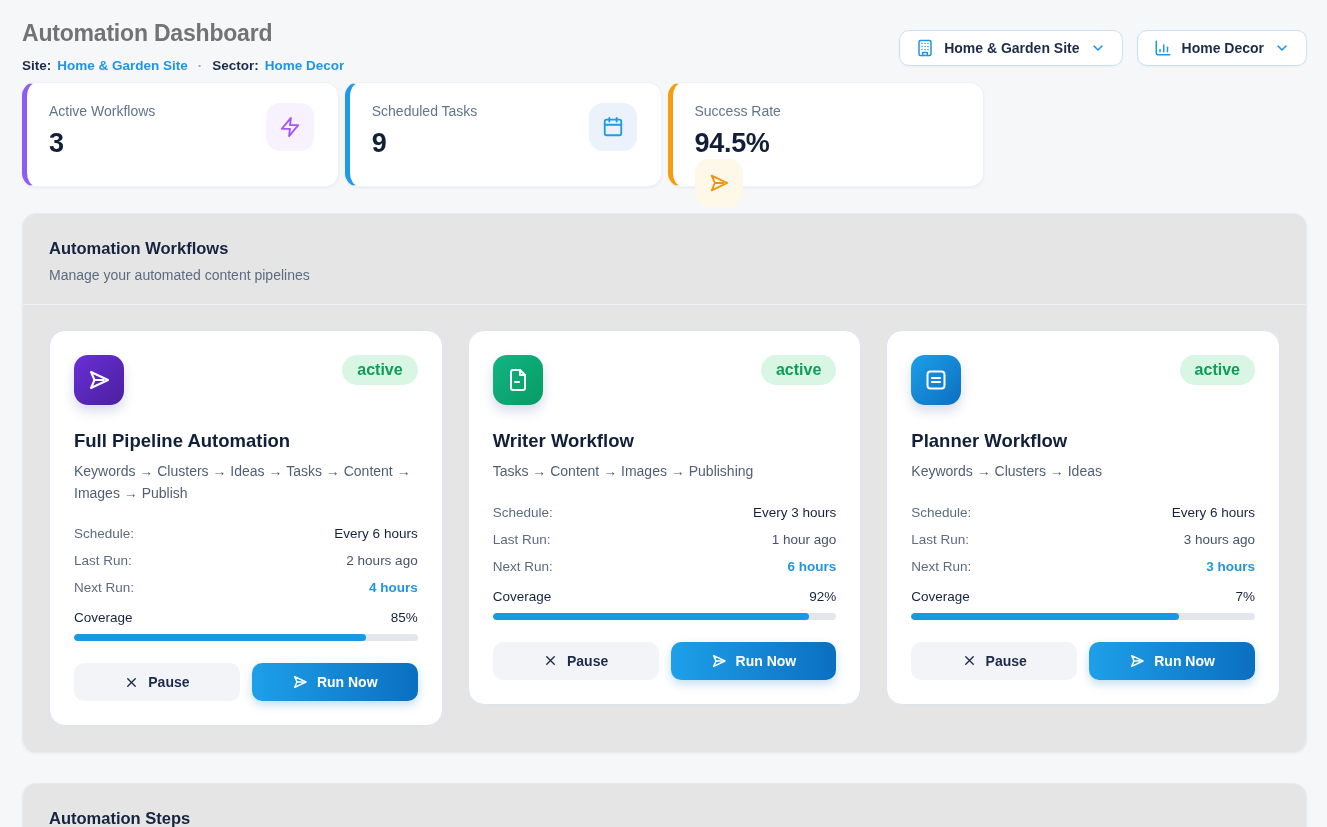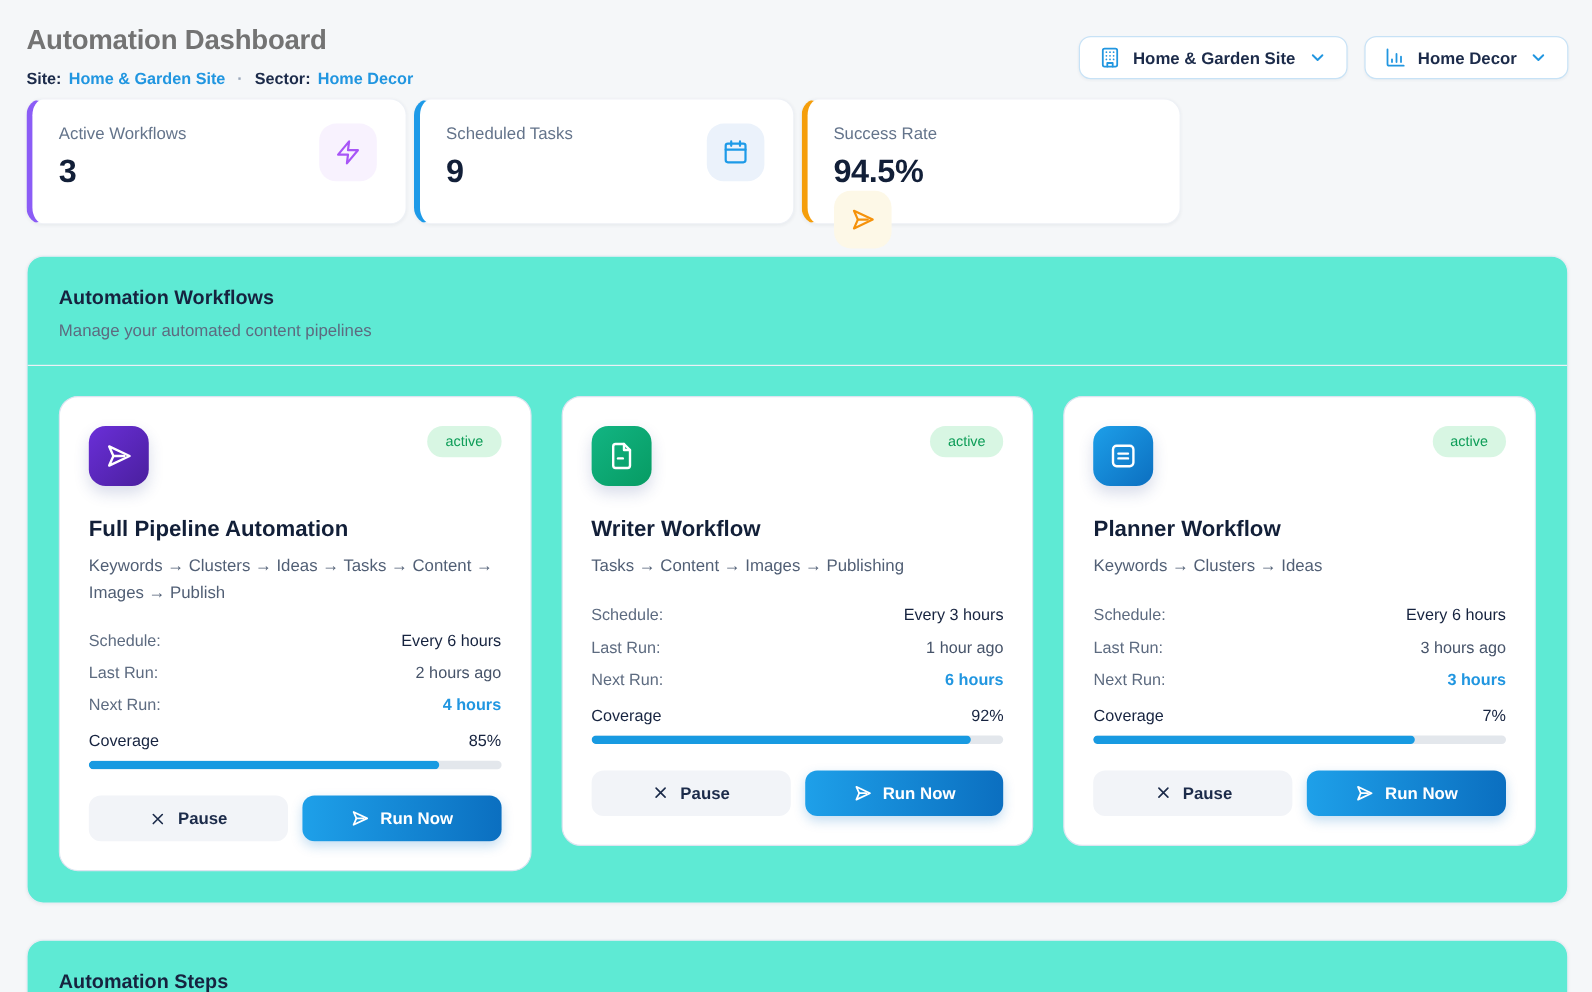--- a/index.html
+++ b/index.html
@@ -34,34 +34,34 @@
     border-radius:14px; height:105px; padding:20px 24px 20px 22px;
     display:flex; justify-content:space-between;
     box-shadow:0 1px 3px rgba(16,30,54,.05);
   }
   .stat-label { font-size:14px; color:#64748b; }
   .stat-value { font-size:27px; font-weight:800; color:#121f38; margin-top:9px; letter-spacing:-0.3px; }
   .stat-icon { width:48px; height:48px; border-radius:14px; display:flex; align-items:center; justify-content:center; flex:none; }
 
   
   .panel {
-    background:#5eead4; border:1px solid #e7ecf3; border-radius:14px; margin-top:26px;
+    background:#e5e5e5; border:1px solid #e7ecf3; border-radius:14px; margin-top:26px;
     box-shadow:0 1px 3px rgba(16,30,54,.04);
   }
   .panel-head { padding:25px 26px 21px; border-bottom:1px solid #edf0f5; }
   .panel-title { font-size:16.5px; font-weight:800; color:#16233f; }
   .panel-sub { font-size:14px; color:#5d6b80; margin-top:9px; }
 
   
   .cards-grid { display:grid; grid-template-columns:repeat(3,1fr); gap:25px; padding:25px 26px 26px; align-items:start; }
   .wf-card { border:1px solid #dde4f0; border-radius:16px; padding:24px; background:#fff; }
   .wf-top { display:flex; justify-content:space-between; align-items:flex-start; }
   .wf-icon { width:50px; height:50px; border-radius:14px; display:flex; align-items:center; justify-content:center; color:#fff;
              box-shadow:0 6px 12px rgba(40,60,140,.18); }
-  .badge { background:#d8f6e3; color:#0e9d58; font-size:12px; font-weight:400; padding:6px 15px; border-radius:999px; }
+  .badge { background:#d8f6e3; color:#0e9d58; font-size:16px; font-weight:700; padding:6px 15px; border-radius:999px; }
   .wf-title { font-size:18.5px; font-weight:800; color:#121f38; margin-top:25px; }
   .wf-desc { font-size:14px; color:#515f75; line-height:1.55; margin-top:9px; }
   .wf-rows { margin-top:16px; }
   .wf-row { display:flex; justify-content:space-between; align-items:center; padding:6px 0; font-size:13.5px; }
   .wf-row .rlabel { color:#5d6b80; }
   .v-strong { font-weight:400; color:#16233f;margin-left:45px; }
   .v-plain { color:#465369; }
   .v-blue { font-weight:700; color:#2196e0; }
   .coverage-row { display:flex; justify-content:space-between; align-items:center; margin-top:9px; font-size:13.5px; }
   .progress-track { height:7px; background:#e3e7ec; border-radius:999px; margin-top:9px; overflow:hidden; }

